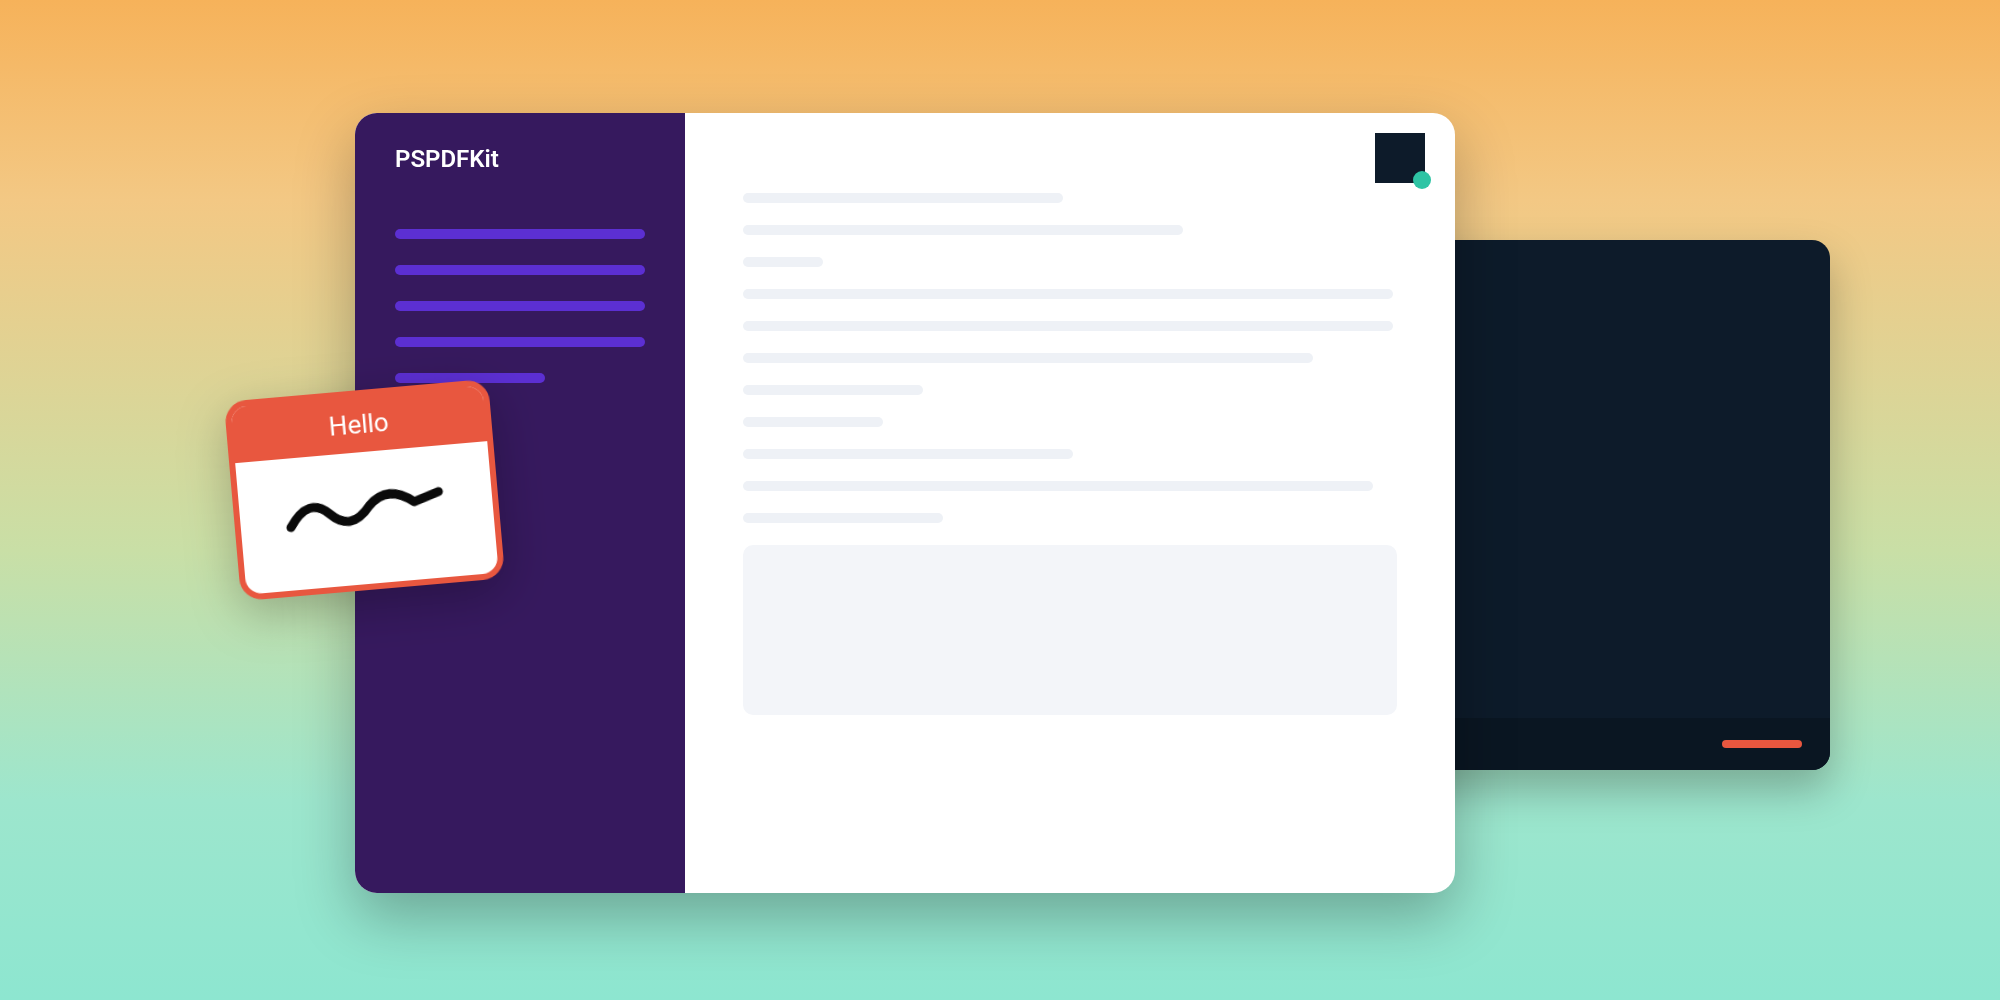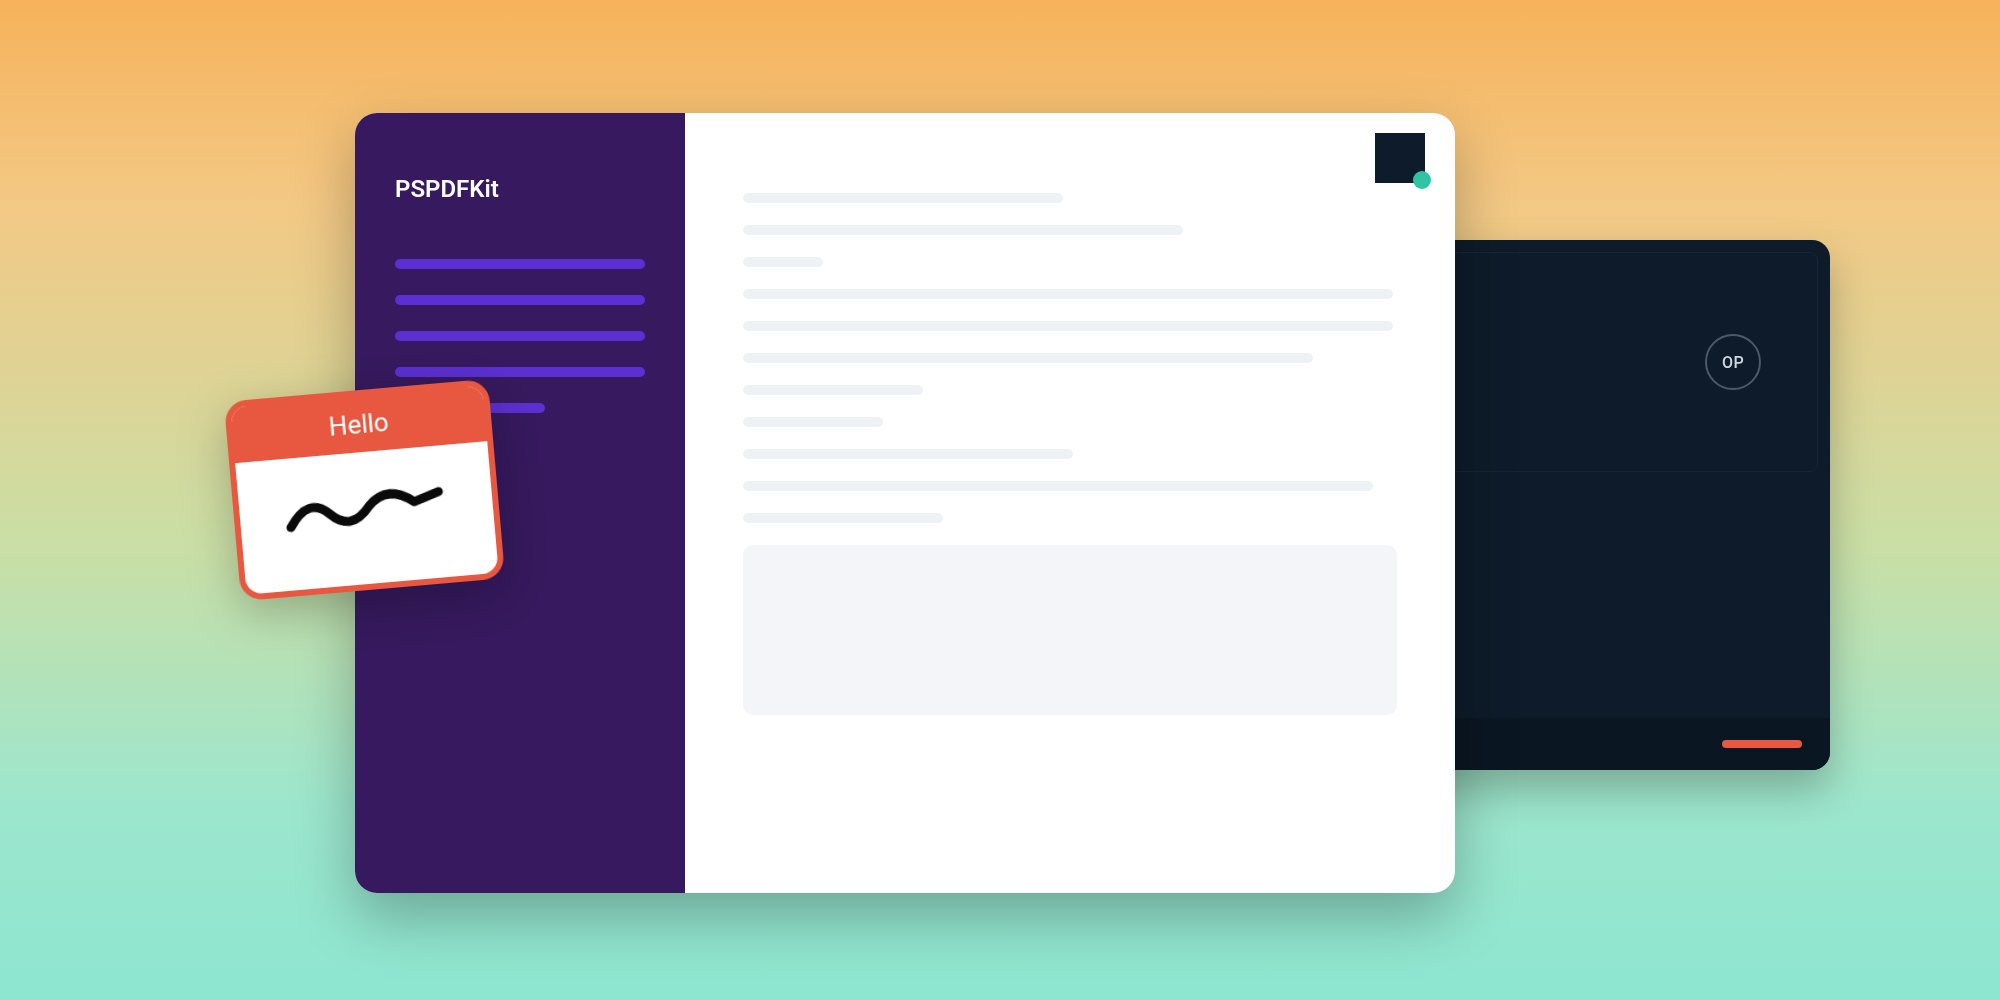--- a/index.html
+++ b/index.html
@@ -84,21 +84,21 @@
     height: 780px;
     background: #ffffff;
     border-radius: 22px;
     box-shadow: 0 24px 60px rgba(0,0,0,0.28);
     overflow: hidden;
     display: flex;
   }
   .sidebar {
     width: 330px;
     background: #36195e;
-    padding: 62px 40px;
+    padding: 32px 40px;
   }
   .sidebar-title {
     color: #ffffff;
     font-size: 24px;
     font-weight: 600;
     margin-bottom: 56px;
   }
   .sidebar-line {
     height: 10px;
     background: #5c2fd2;
@@ -174,25 +174,20 @@
     top: 80px;
     left: 40px;
     width: 180px;
     height: 70px;
   }
 </style>
 </head>
 <body>
 
 <div class="video-panel">
-  <div class="video-tile top">
-    <div class="avatar-badge">
-      <span>OP</span>
-    </div>
-  </div>
   <div class="video-footer">
     <div class="footer-bar-left"></div>
     <div class="footer-bar-right"></div>
   </div>
 </div>
 
 <div class="doc-window">
   <div class="sidebar">
     <div class="sidebar-title">PSPDFKit</div>
     <div id="sidebar-lines">

